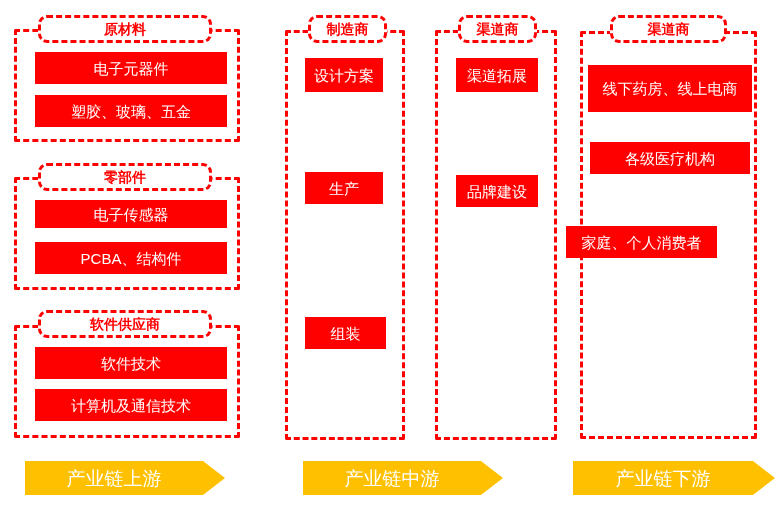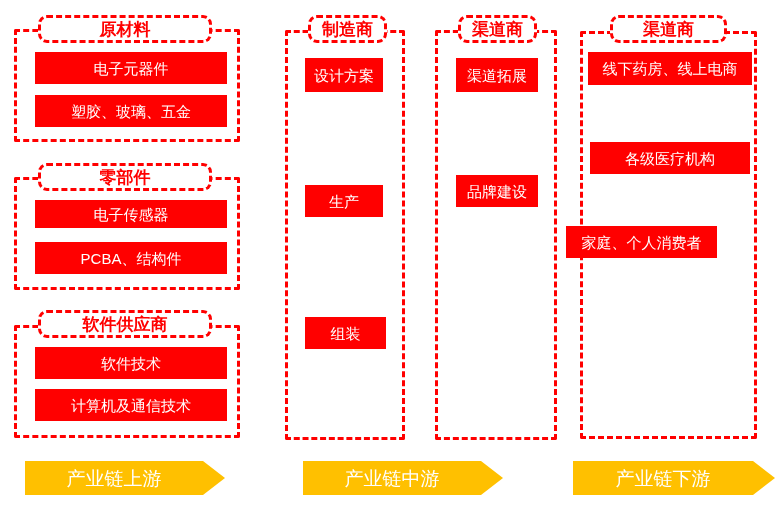--- a/index.html
+++ b/index.html
@@ -23,21 +23,21 @@
     position: absolute;
     height: 28px;
     border: 3px dashed var(--red, #FF0000);
     border-radius: 9px;
     background: #ffffff;
     z-index: 3;
     display: flex;
     align-items: center;
     justify-content: center;
     color: var(--red, #FF0000);
-    font-size: 17px;
+    font-size: 14px;
     font-weight: bold;
     line-height: 1;
     white-space: nowrap;
   }
   .node {
     position: absolute;
     background: var(--red, #FF0000);
     color: #ffffff;
     display: flex;
     align-items: center;
@@ -88,35 +88,35 @@
     <span>软件供应商</span>
   </div>
   <div class="node" style="left:35px;top:347px;width:192px;height:32px">软件技术</div>
   <div class="node" style="left:35px;top:389px;width:192px;height:32px">计算机及通信技术</div>
 
   <div class="frame" style="left:285px;top:30px;width:120px;height:410px"></div>
   <div class="tab" style="left:308px;top:15px;width:79px">
     <span>制造商</span>
   </div>
   <div class="node" style="left:305px;top:58px;width:78px;height:34px">设计方案</div>
-  <div class="node" style="left:305px;top:185px;width:78px;height:32px">生产</div>
+  <div class="node" style="left:305px;top:172px;width:78px;height:32px">生产</div>
   <div class="node" style="left:305px;top:317px;width:81px;height:32px">组装</div>
 
   <div class="frame" style="left:435px;top:30px;width:122px;height:410px"></div>
   <div class="tab" style="left:458px;top:15px;width:79px">
     <span>渠道商</span>
   </div>
   <div class="node" style="left:456px;top:58px;width:82px;height:34px">渠道拓展</div>
   <div class="node" style="left:456px;top:175px;width:82px;height:32px">品牌建设</div>
 
   <div class="frame" style="left:580px;top:31px;width:177px;height:408px"></div>
   <div class="tab" style="left:610px;top:15px;width:117px">
     <span>渠道商</span>
   </div>
-  <div class="node" style="left:588px;top:52px;width:164px;height:33px">线下药房、线上电商</div>
+  <div class="node" style="left:588px;top:65px;width:164px;height:47px">线下药房、线上电商</div>
   <div class="node" style="left:590px;top:142px;width:160px;height:32px">各级医疗机构</div>
   <div class="node" style="left:566px;top:226px;width:151px;height:32px">家庭、个人消费者</div>
 
   <div class="arrow" style="left:25px;width:200px">
     <span>产业链上游</span>
   </div>
   <div class="arrow" style="left:303px;width:200px">
     <span>产业链中游</span>
   </div>
   <div class="arrow" style="left:573px;width:202px">

